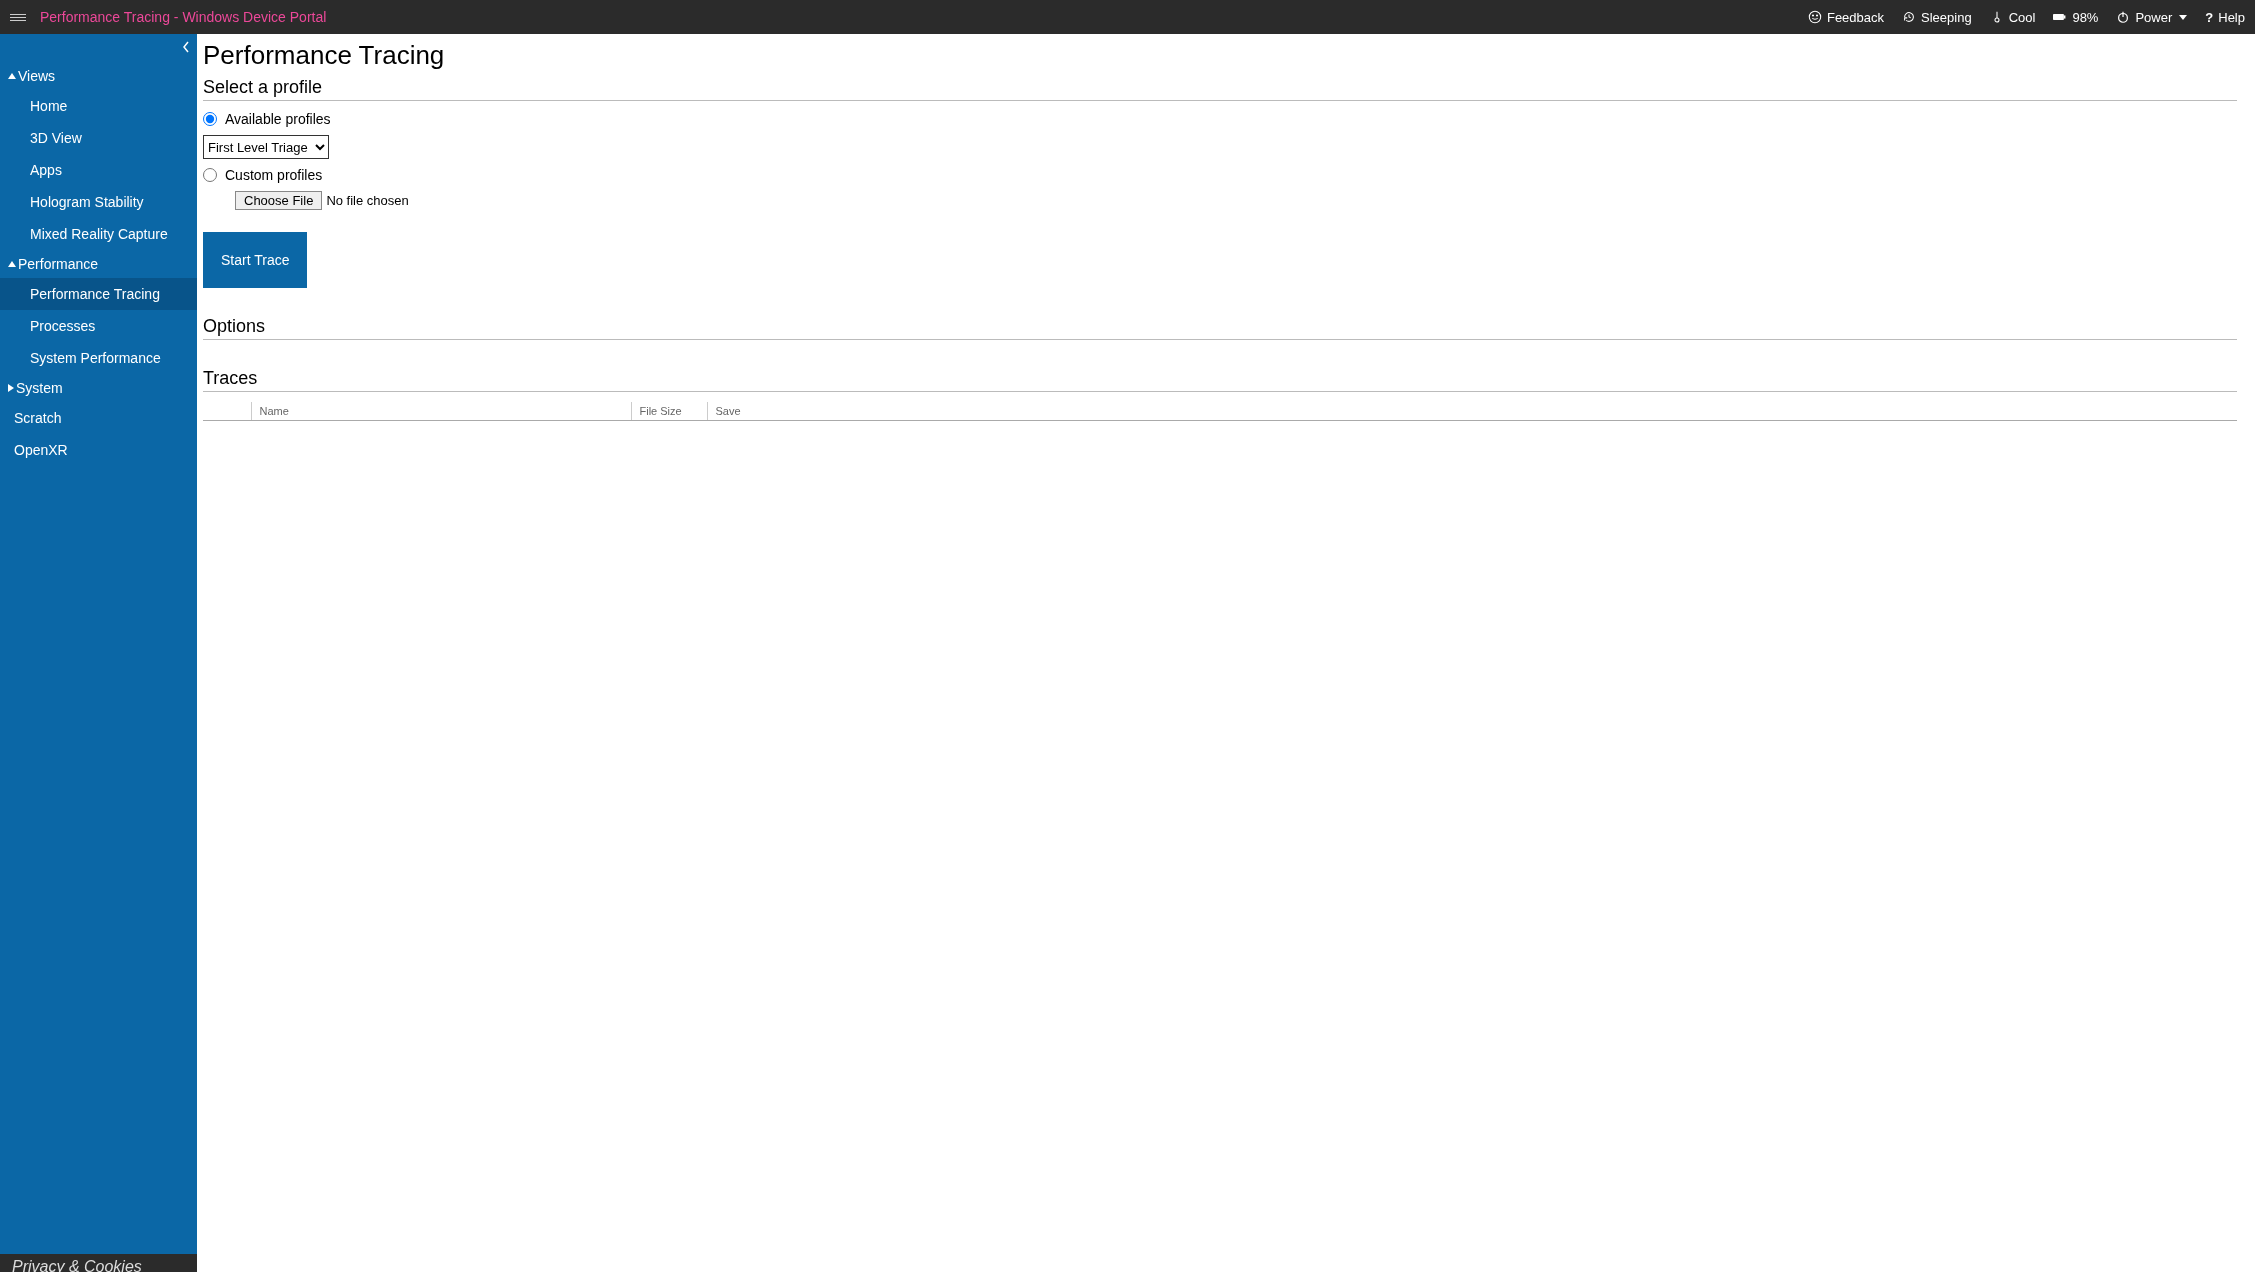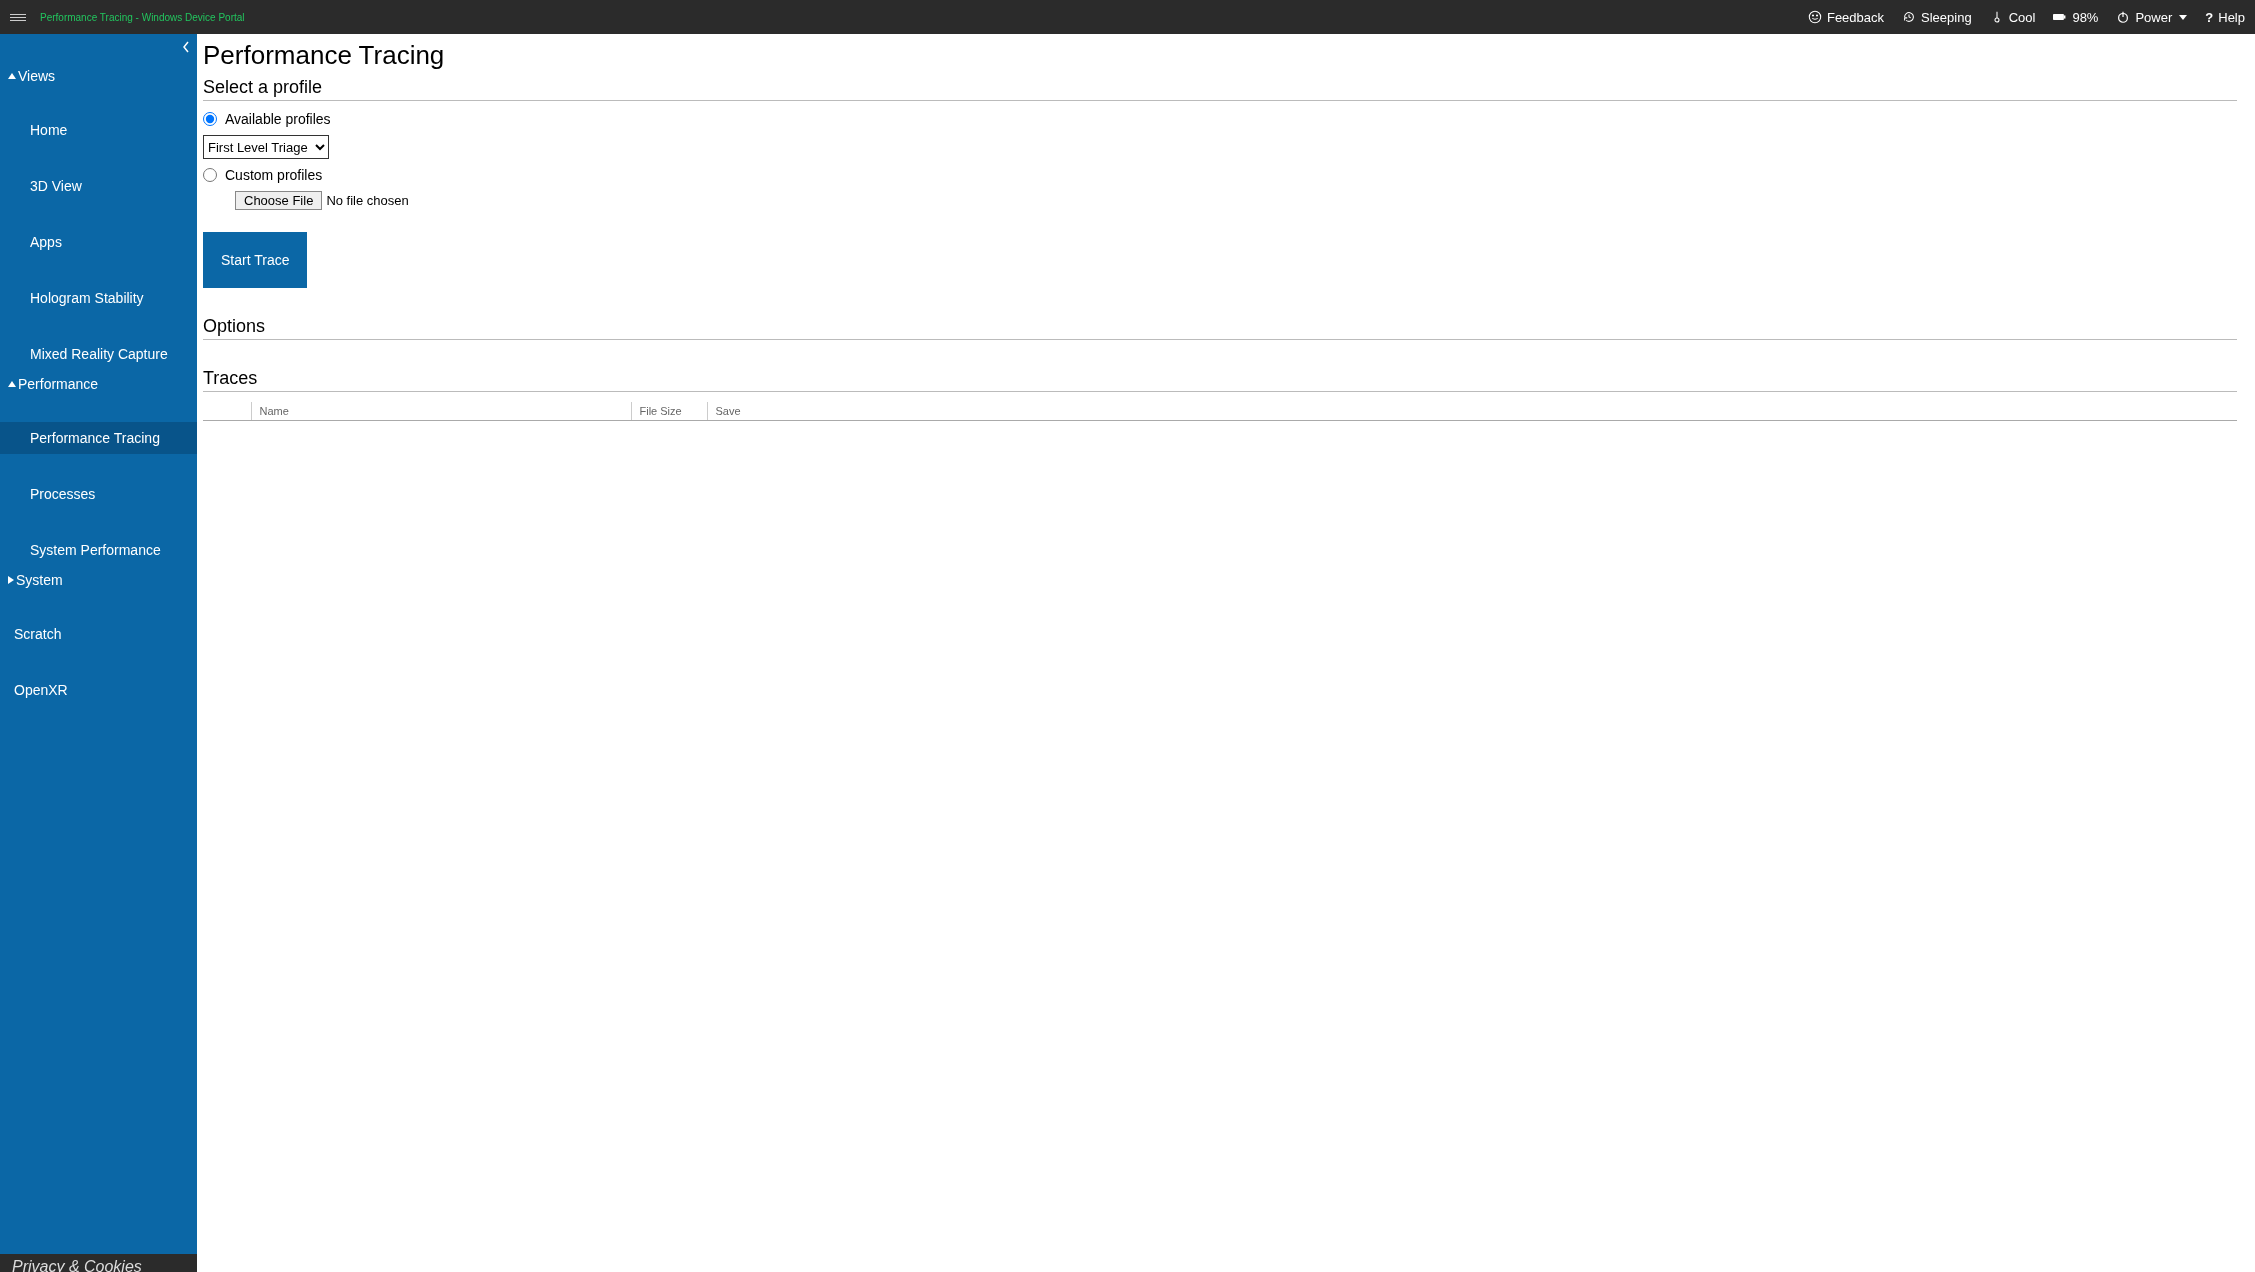--- a/index.html
+++ b/index.html
@@ -36,23 +36,23 @@
     margin-right: 14px;
     cursor: pointer;
   }
   .hamburger span {
     display: block;
     height: 1px;
     background: #ccc;
     width: 100%;
   }
   .header-title {
-    font-size: 10px;
+    font-size: 14px;
     font-weight: 400;
-    color: #22c55e;
+    color: #ec4899;
   }
   .header-spacer { flex: 1; }
   .header-item {
     display: inline-flex;
     align-items: center;
     gap: 5px;
     margin-left: 18px;
     font-size: 13px;
     cursor: pointer;
     color: #fff;
@@ -112,21 +112,20 @@
   }
   .tri-right {
     border-top: 4px solid transparent;
     border-bottom: 4px solid transparent;
     border-left: 6px solid #fff;
   }
   .nav-item {
     padding: 8px 8px 8px 30px;
     font-size: 14px;
     cursor: pointer;
-    margin-top: 24px;
   }
   .nav-item.active {
     background: #08548a;
   }
   .nav-item.top {
     padding-left: 14px;
   }
   .sidebar-footer {
     background: #2b2b2b;
     color: #ddd;

